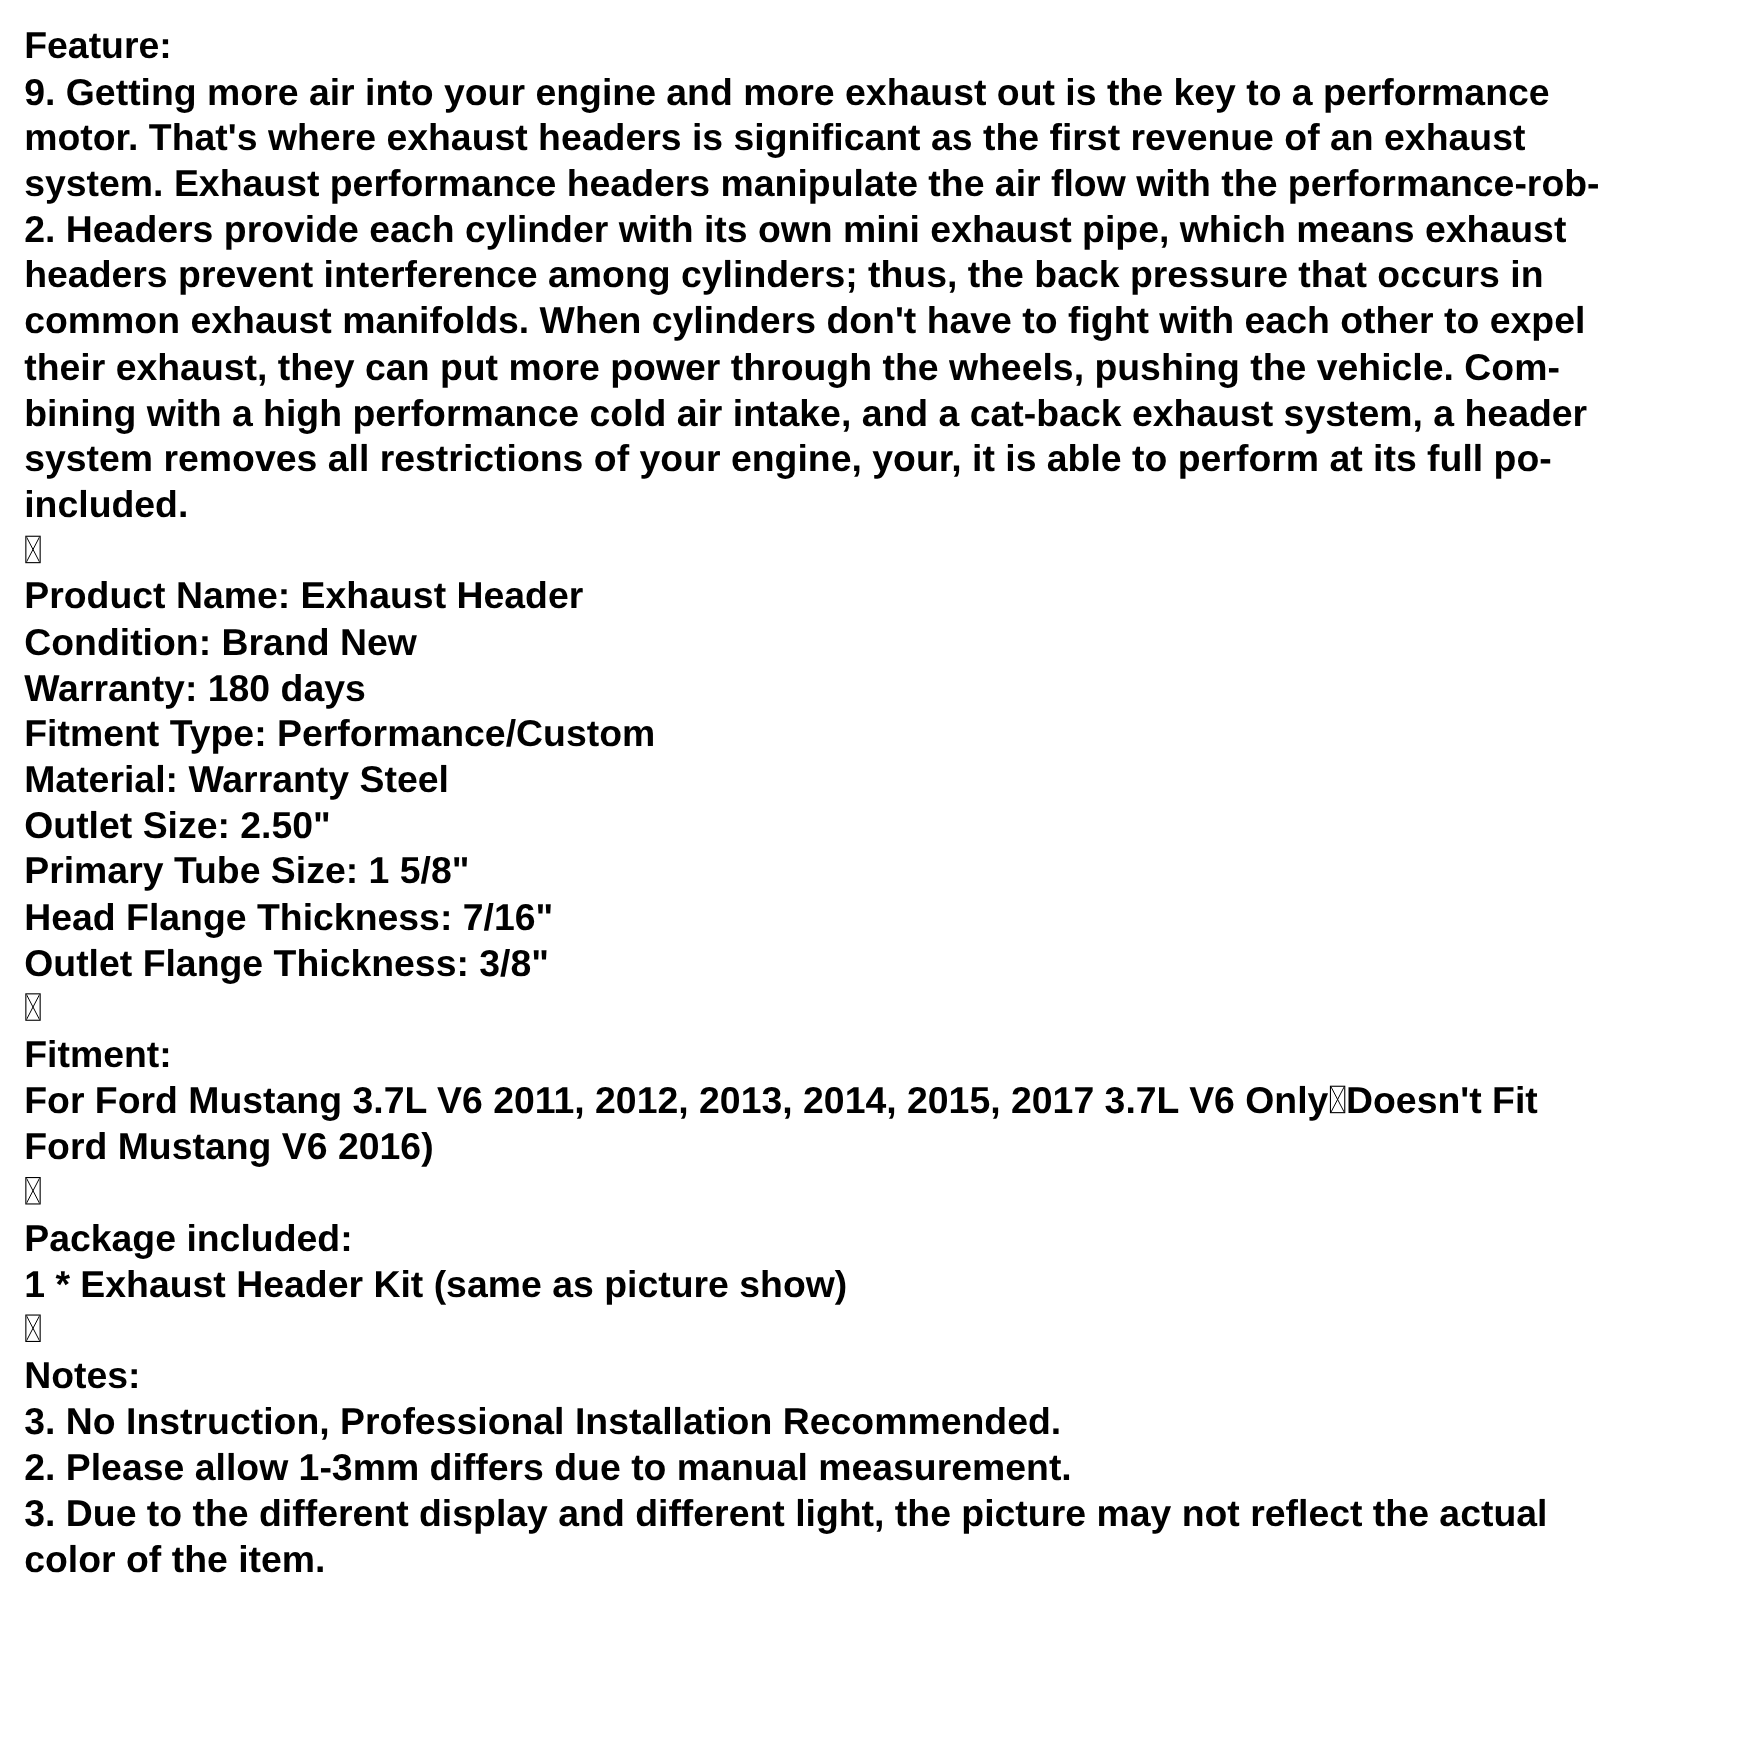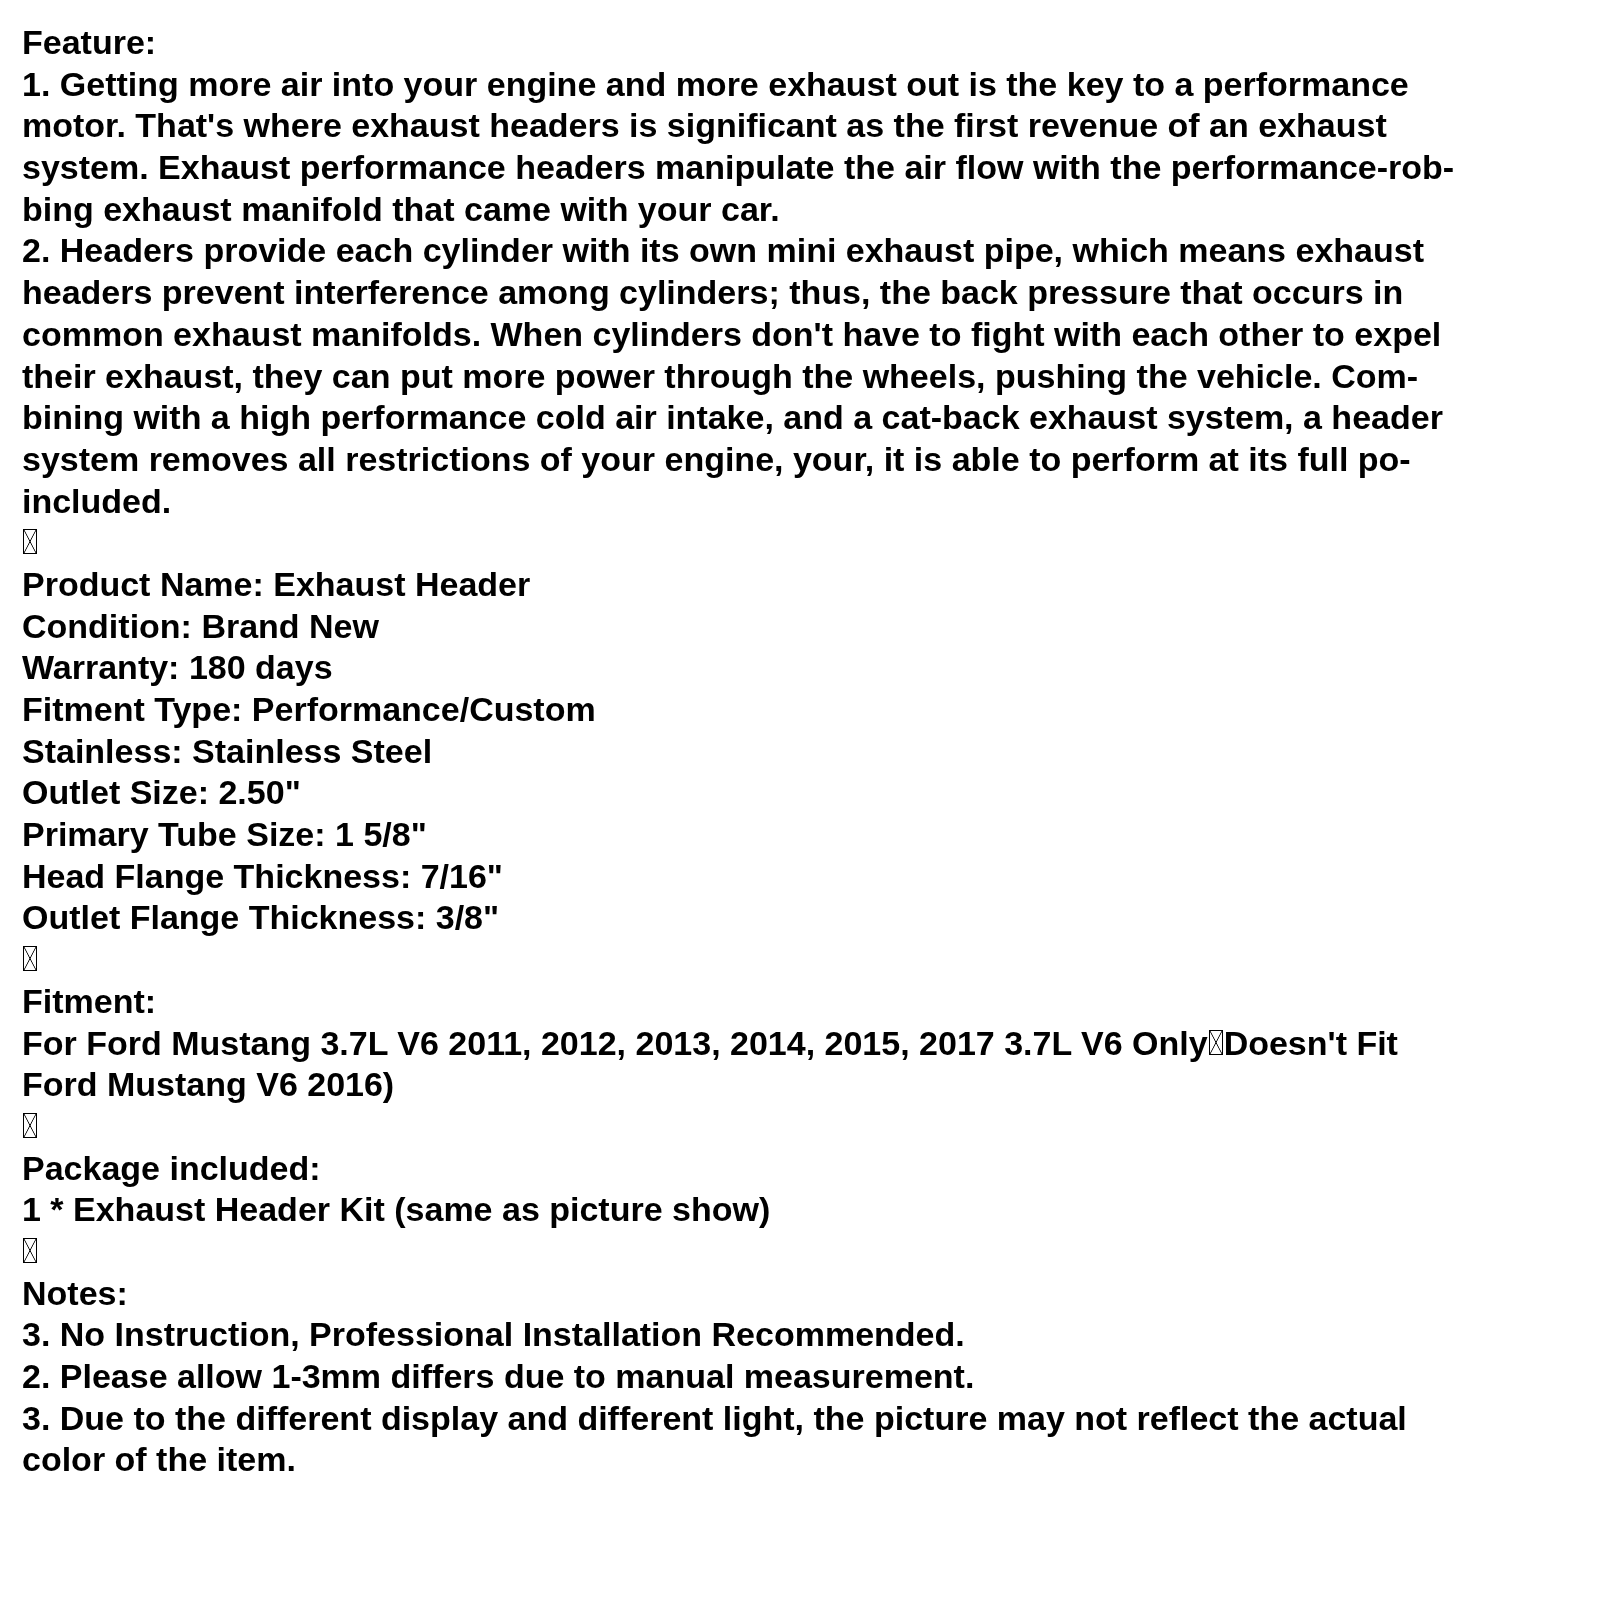--- a/index.html
+++ b/index.html
@@ -38,37 +38,36 @@
     background:
       linear-gradient(to top right,    transparent calc(50% - 0.8px), #000 50%, transparent calc(50% + 0.8px)),
       linear-gradient(to bottom right, transparent calc(50% - 0.8px), #000 50%, transparent calc(50% + 0.8px));
   }
 </style>
 </head>
 <body>
 
 <div class="doc" id="doc" style="background: rgb(255, 255, 255); color: rgb(0, 0, 0);">
     <div class="line">Feature:</div>
-    <div class="line">1. Getting more air into your engine and more exhaust out is the key to a performance</div>
+    <div class="line">9. Getting more air into your engine and more exhaust out is the key to a performance</div>
     <div class="line">motor. That's where exhaust headers is significant as the first revenue of an exhaust</div>
     <div class="line">system. Exhaust performance headers manipulate the air flow with the performance-rob-</div>
-    <div class="line">bing exhaust manifold that came with your car.</div>
     <div class="line">2. Headers provide each cylinder with its own mini exhaust pipe, which means exhaust</div>
     <div class="line">headers prevent interference among cylinders; thus, the back pressure that occurs in</div>
     <div class="line">common exhaust manifolds. When cylinders don't have to fight with each other to expel</div>
     <div class="line">their exhaust, they can put more power through the wheels, pushing the vehicle. Com-</div>
     <div class="line">bining with a high performance cold air intake, and a cat-back exhaust system, a header</div>
     <div class="line">system removes all restrictions of your engine, your, it is able to perform at its full po-</div>
     <div class="line">included.</div>
     <div class="line"><span class="tofu"></span></div>
     <div class="line">Product Name: Exhaust Header</div>
     <div class="line">Condition: Brand New</div>
     <div class="line">Warranty: 180 days</div>
     <div class="line">Fitment Type: Performance/Custom</div>
-    <div class="line">Stainless: Stainless Steel</div>
+    <div class="line">Material: Warranty Steel</div>
     <div class="line">Outlet Size: 2.50"</div>
     <div class="line">Primary Tube Size: 1 5/8"</div>
     <div class="line">Head Flange Thickness: 7/16"</div>
     <div class="line">Outlet Flange Thickness: 3/8"</div>
     <div class="line"><span class="tofu"></span></div>
     <div class="line">Fitment:</div>
     <div class="line"><span>For Ford Mustang 3.7L V6 2011, 2012, 2013, 2014, 2015, 2017 3.7L V6 Only</span><span class="tofu"></span><span>Doesn't Fit</span></div>
     <div class="line">Ford Mustang V6 2016)</div>
     <div class="line"><span class="tofu"></span></div>
     <div class="line">Package included:</div>

